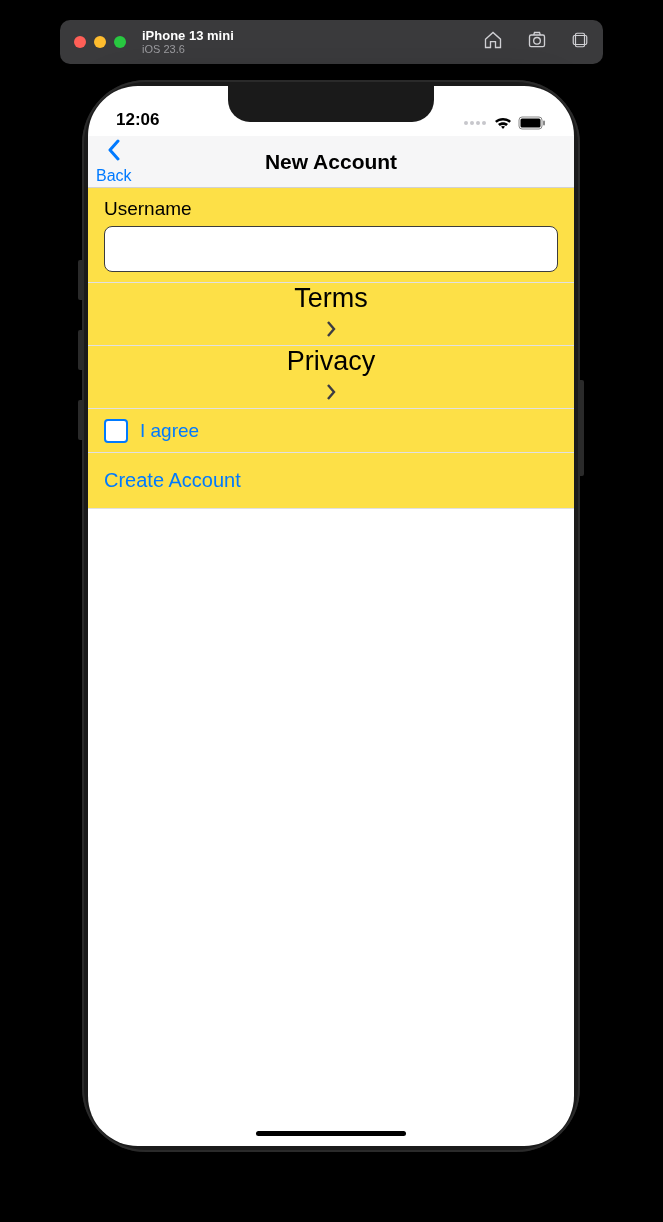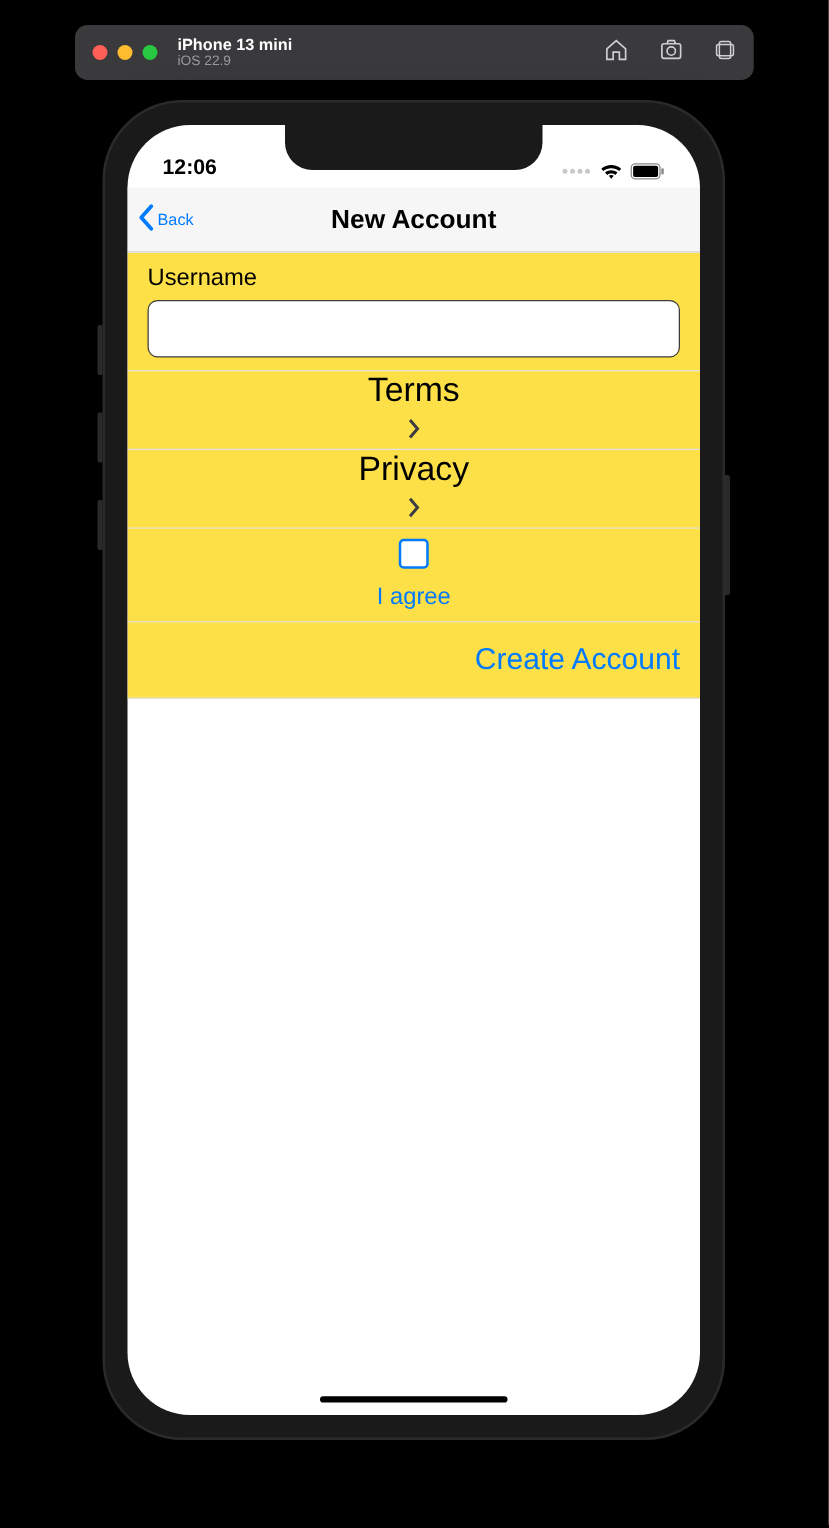--- a/index.html
+++ b/index.html
@@ -40,21 +40,21 @@
 
     
     .device {
       position: absolute;
       top: 80px;
       left: 82px;
       width: 498px;
       height: 1072px;
       background: #1a1a1a;
       border-radius: 64px;
-      padding: 20px;
+      padding: 6px;
       box-shadow: inset 0 0 0 2px #2a2a2a, 0 4px 30px rgba(0,0,0,0.5);
     }
     .device::before { 
       content: "";
       position: absolute;
       left: -4px; top: 180px;
       width: 4px; height: 40px;
       background: #2a2a2a;
       border-radius: 2px 0 0 2px;
       box-shadow: 0 70px 0 #2a2a2a, 0 140px 0 #2a2a2a;
@@ -106,23 +106,24 @@
       border-bottom: 1px solid #d1d1d4;
       display: flex;
       align-items: center;
       position: relative;
       padding: 0 8px;
     }
     .back-button {
       display: flex;
       align-items: center;
       color: #007aff;
-      font-size: 13px;
+      font-size: 16px;
       gap: 2px;
       cursor: pointer;
+      flex-direction: column;
     }
     .back-button svg { stroke: #007aff; }
     .nav-title {
       position: absolute;
       left: 0; right: 0;
       text-align: center;
       font-size: 21px;
       font-weight: 600;
       pointer-events: none;
     }
@@ -159,39 +160,38 @@
       flex-direction: column;
     }
     .chevron svg { stroke: #3c3c43; stroke-width: 2.4; fill: none; }
 
     .agree-row {
       display: flex;
       align-items: center;
       gap: 12px;
       padding: 8px 16px;
       min-height: 44px;
-      flex-direction: column;
     }
     .checkbox {
       width: 24px; height: 24px;
       border: 2.5px solid #007aff;
       border-radius: 4px;
       background: #fff;
       cursor: pointer;
     }
     .agree-label {
       color: #007aff;
       font-size: 19px;
       cursor: pointer;
     }
 
     .create-row {
-      text-align: right;
+      text-align: left;
       padding: 16px;
-      font-size: 24px;
+      font-size: 20px;
       color: #007aff;
       cursor: pointer;
     }
 
     
     .home-indicator {
       position: absolute;
       bottom: 10px;
       left: 50%;
       transform: translateX(-50%);
@@ -204,21 +204,21 @@
 <body>
 
 <div class="sim-window">
   <div class="traffic-lights">
     <span class="tl-red"></span>
     <span class="tl-yellow"></span>
     <span class="tl-green"></span>
   </div>
   <div class="sim-title-block">
     <div class="sim-title">iPhone 13 mini</div>
-    <div class="sim-subtitle">iOS 22.9</div>
+    <div class="sim-subtitle">iOS 23.6</div>
   </div>
   <div class="sim-toolbar">
     <span>
       <svg width="20" height="20" viewBox="0 0 24 24">
           <path d="M3 11 L12 3 L21 11 V21 H15 V14 H9 V21 H3 Z"></path>
         </svg>
     </span>
     <span>
       <svg width="20" height="20" viewBox="0 0 24 24">
           <rect x="3" y="6" width="18" height="14" rx="2"></rect>

